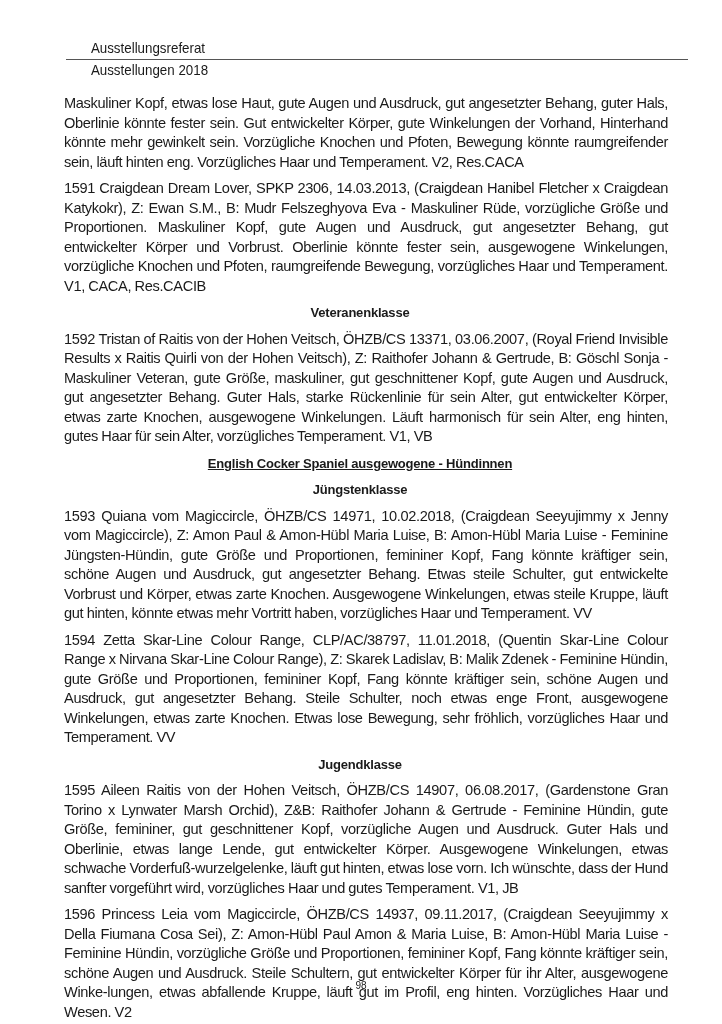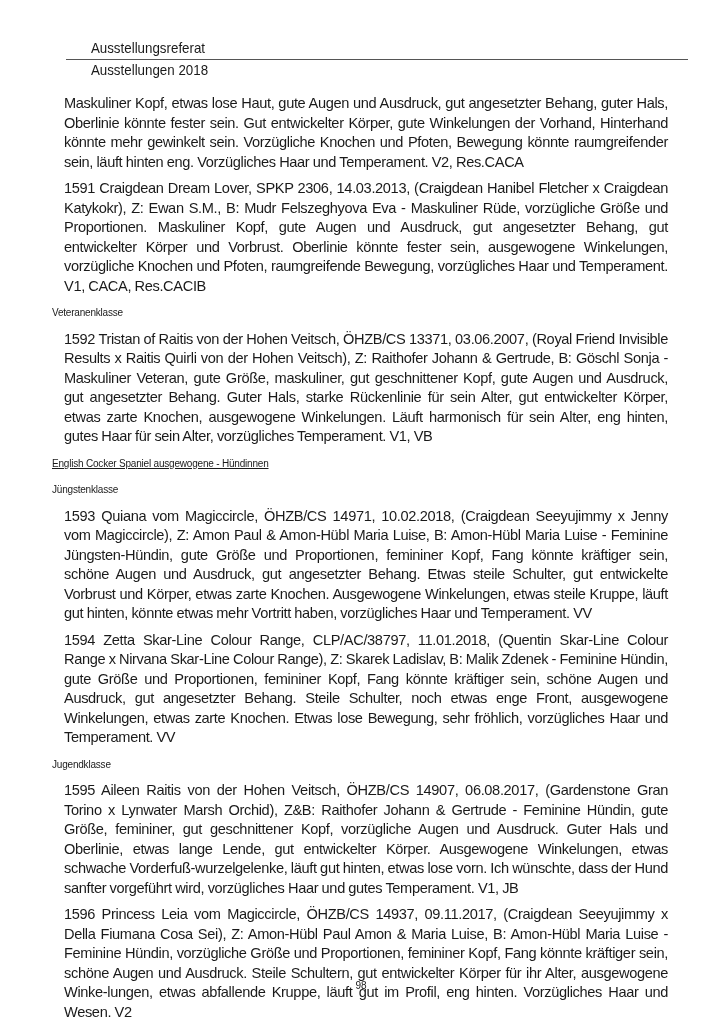--- a/index.html
+++ b/index.html
@@ -5,21 +5,21 @@
   html, body { margin: 0; padding: 0; background: #ffffff; }
   body { width: 722px; height: 1024px; position: relative; overflow: hidden; color: #1a1a1a;
          font-family: "Liberation Sans", sans-serif; }
   .header { position: absolute; left: 66px; width: 622px; top: 40px; text-align: left; }
   .header-top { font-size: 14.5px; line-height: 17px; transform: scaleX(0.92); }
   .rule { height: 0; border-top: 1.5px solid #555; margin: 2px 0 2px 0; }
   .header-bottom { font-size: 14.5px; line-height: 17px; transform: scaleX(0.92); }
   .content { position: absolute; left: 52px; width: 616px; top: 94px; }
   .p { font-size: 14.6px; line-height: 19.5px; text-align: justify; margin: 0 0 7px 12px;
        letter-spacing: -0.35px; word-spacing: -0.3px; }
-  .h { font-size: 10px; font-weight: normal; line-height: 19.5px; margin: 0 0 7px 0; letter-spacing: -0.2px; }
+  .h { font-size: 13px; font-weight: bold; line-height: 19.5px; margin: 0 0 7px 0; letter-spacing: -0.2px; text-align: center; }
   .hu { text-decoration: underline; }
   .pagenum { position: absolute; top: 980px; left: 0; width: 722px; text-align: center; font-size: 10px; }
 </style>
 </head>
 <body>
 
 <div class="header">
   <div class="header-top">Ausstellungsreferat</div>
   <div class="rule"></div>
   <div class="header-bottom">Ausstellungen 2018</div>

